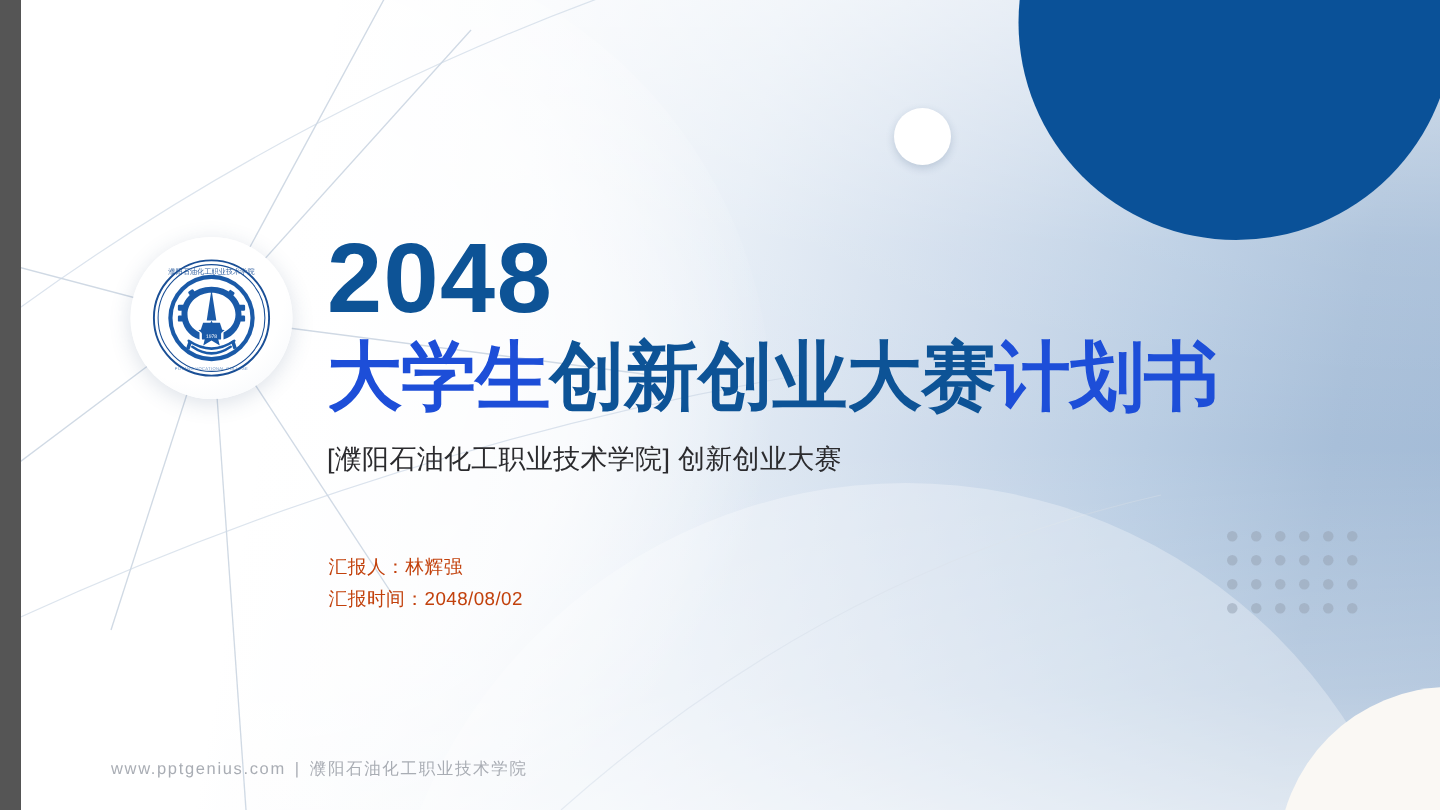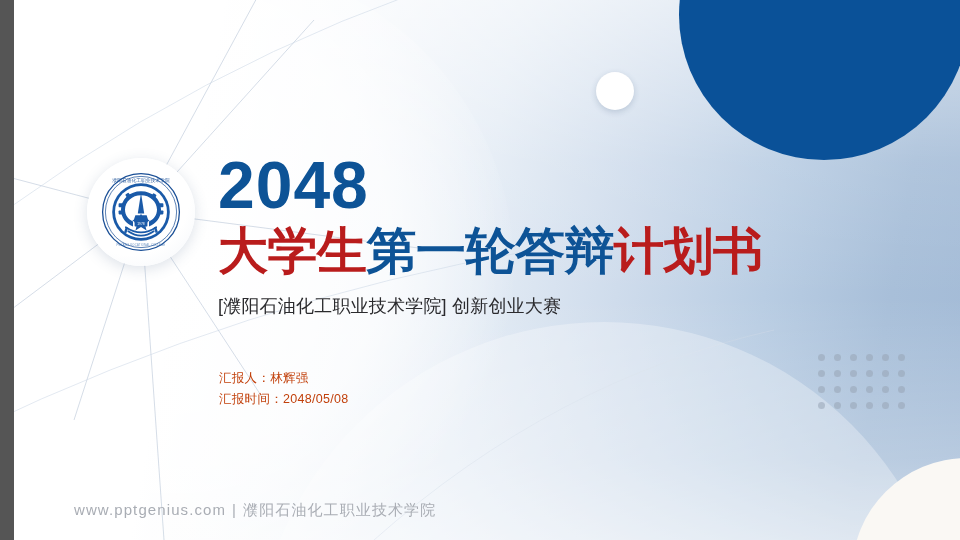--- a/index.html
+++ b/index.html
@@ -134,21 +134,21 @@
     letter-spacing: 1px;
   }
   .headline {
     margin-top: 2px;
     font-size: 50px;
     line-height: 58px;
     font-weight: bold;
     letter-spacing: -0.5px;
     white-space: nowrap;
   }
-  .headline .dark { color: #b91c1c; }
+  .headline .dark { color: #1d4ed8; }
   .headline .blue { color: #0d5396; }
   .subtitle {
     margin-top: 14px;
     font-size: 18px;
     line-height: 24px;
     color: #2b2b2e;
     letter-spacing: 0.2px;
   }
   .meta {
     position: absolute;
@@ -156,21 +156,21 @@
     font-size: 12.5px;
     line-height: 21px;
     color: #c2410c;
     letter-spacing: 0.3px;
   }
 
   
   .footer {
     position: absolute;
     left: 60px; bottom: 20px;
-    font-size: 15px;
+    font-size: 11px;
     letter-spacing: 1.1px;
     color: #a9adb4;
   }
   .footer .sep { margin: 0 6px; }
 </style>
 </head>
 <body>
 
 <div id="slide">
 
@@ -280,26 +280,26 @@
         <path d="M31 69 Q50 82 69 69"></path>
         <path d="M34 74 Q50 85 66 74"></path>
       </g>
       <rect x="30" y="69" width="3" height="7" fill="#1a5aa8" transform="rotate(18 31 72)"></rect>
       <rect x="67" y="69" width="3" height="7" fill="#1a5aa8" transform="rotate(-18 68 72)"></rect>
     </svg>
   </div>
 
   <div class="content">
     <div class="year">2048</div>
-    <div class="headline"><span class="dark">大学生</span><span class="blue">第一轮答辩</span><span class="dark">计划书</span></div>
+    <div class="headline"><span class="dark">大学生</span><span class="blue">创新创业大赛</span><span class="dark">计划书</span></div>
     <div class="subtitle">[濮阳石油化工职业技术学院] 创新创业大赛</div>
   </div>
 
   <div class="meta">
     <div>汇报人：林辉强</div>
-    <div>汇报时间：2048/05/08</div>
+    <div>汇报时间：2048/08/02</div>
   </div>
 
   <div class="footer">
     <span>www.pptgenius.com</span><span class="sep">|</span><span>濮阳石油化工职业技术学院</span>
   </div>
 
 </div>
 
 </body></html>

